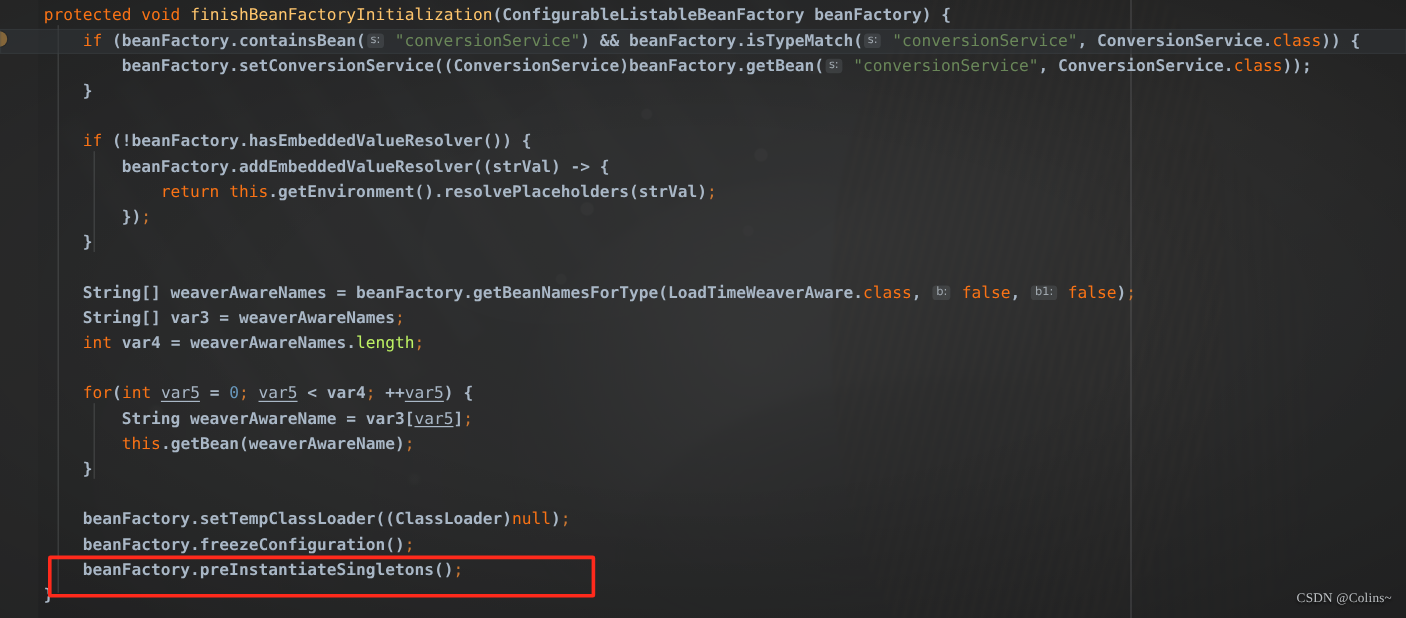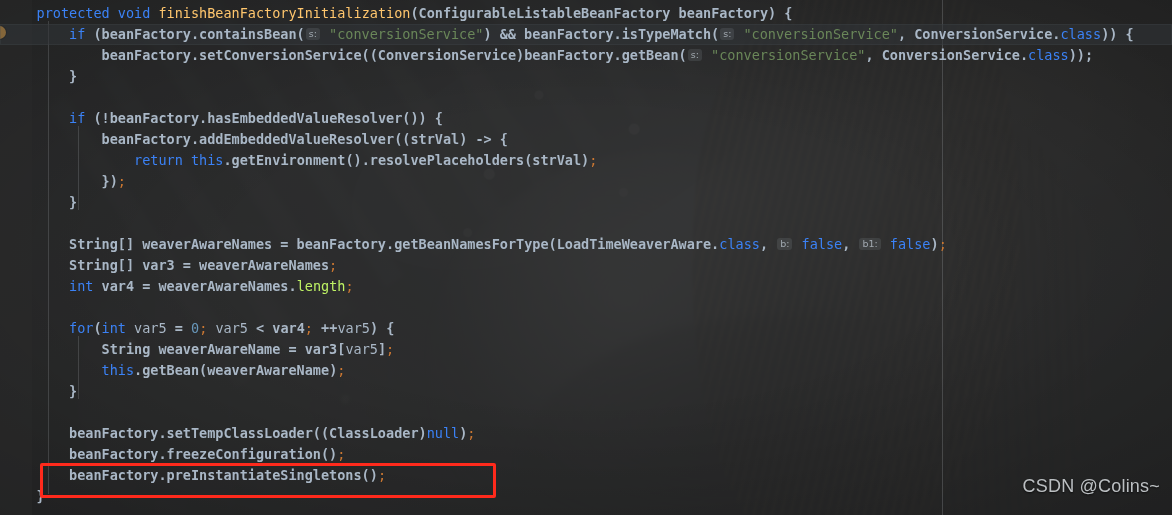--- a/index.html
+++ b/index.html
@@ -189,28 +189,28 @@
     height: 21px;
     padding-left: 4px;
     box-sizing: border-box;
   }
   .line.caret-line {
     background: rgba(50,53,57,0.55);
     box-shadow: inset 0 0 0 1px rgba(70,74,78,0.28);
   }
 
   
-  .kw   { color: #3b82f6; margin-top: 33px; }          
+  .kw   { color: #f97316; margin-top: 33px; }          
   .mname{ color: #ffc66d; text-align: right; }          
   .str  { color: #6a8759; }          
   .num  { color: #6897bb; }          
   .fld  { color: #bef264; }          
   .pl   { color: #a9b7c6; font-weight: bold; }          
   .sc   { color: #cc7832; }          
-  .und  { text-underline-offset: 2px; text-decoration-color: #a9b7c6; }
+  .und  { text-decoration: underline; text-underline-offset: 2px; text-decoration-color: #a9b7c6; }
 
   
   .hint {
     display: inline-block;
     color: #a1a9b0;
     background: rgba(122,130,136,0.22);
     border-radius: 3px;
     font-size: 9.5px;
     line-height: 12px;
     padding: 0 3px;
@@ -225,25 +225,25 @@
     border: 3px solid #ff2a1c;
     border-radius: 2px;
     z-index: 6;
     pointer-events: none;
   }
 
   
   .watermark {
     position: absolute;
     right: 12px;
-    bottom: 18px;
+    bottom: 5px;
     z-index: 7;
     color: #c9cdd0;
-    font-family: Liberation Sans, sans-serif;
-    font-size: 18px;
+    font-family: Liberation Serif, serif;
+    font-size: 11px;
     letter-spacing: 0.2px;
     text-shadow: 0 1px 2px rgba(0,0,0,0.7);
     opacity: 0.92;
   }
 </style>
 </head>
 <body>
 
 <div id="editor-root">
 

